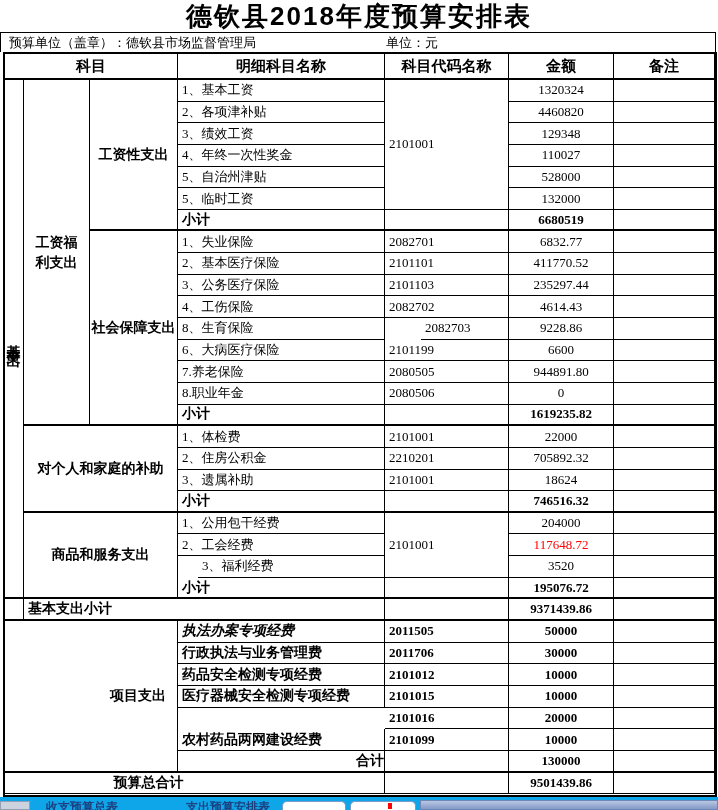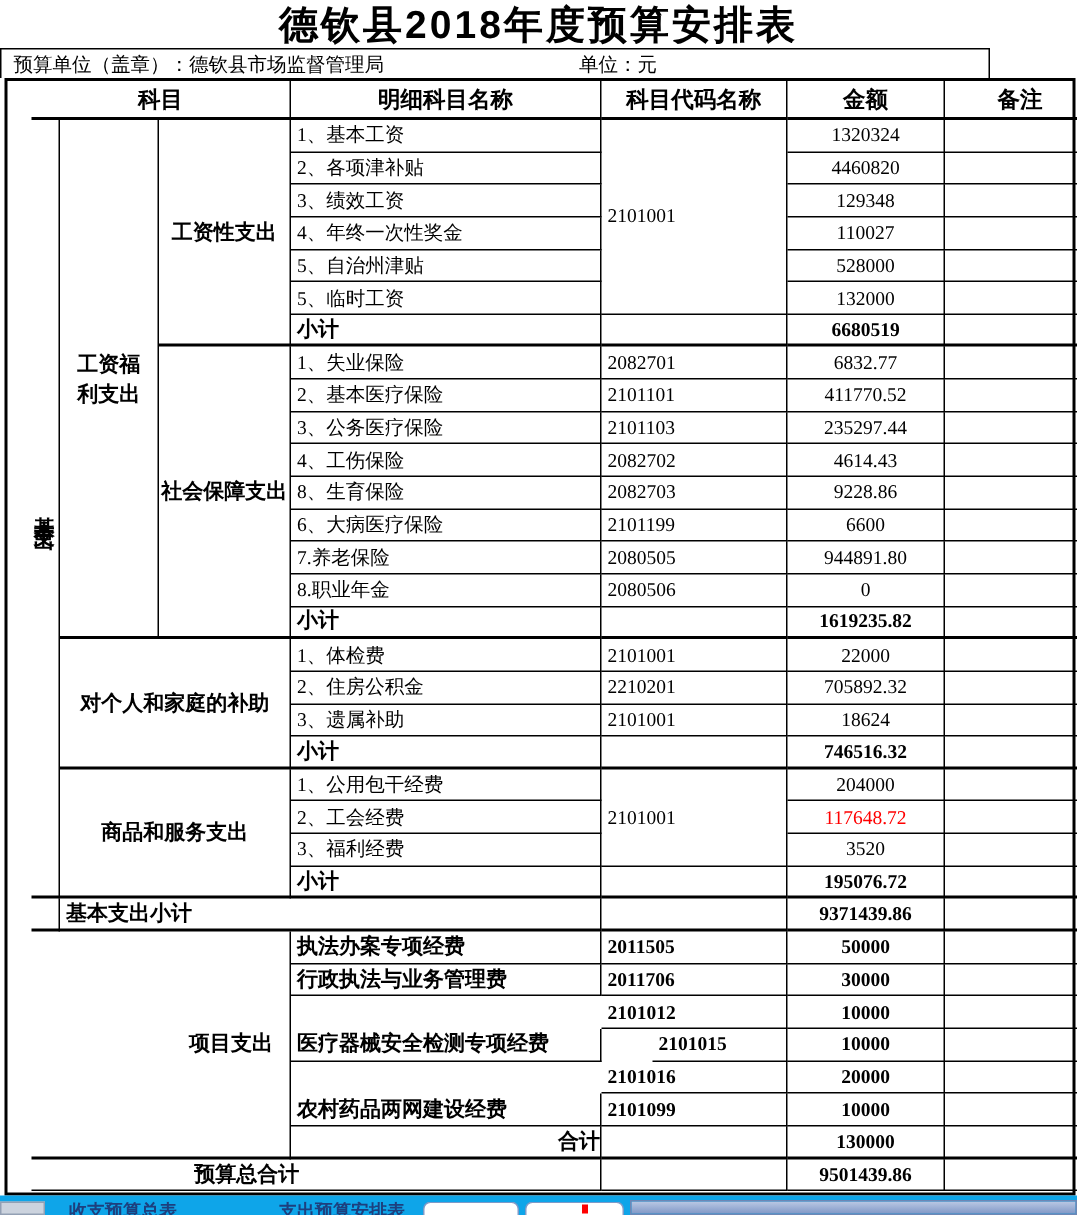--- a/index.html
+++ b/index.html
@@ -1,30 +1,30 @@
 <!DOCTYPE html>
 <html style="--red: #ff0000; --tabblue: #1d3f7e;"><head>
 <meta charset="utf-8">
 <style>
   * { margin:0; padding:0; box-sizing:border-box; }
   html,body { background:#fff; }
   body { width:718px; height:810px; position:relative; font-family:"Liberation Sans",sans-serif; color:#000; overflow:hidden; }
   .page { position:absolute; inset:0; background:#fff; }
   .title { position:absolute; top:0; left:0; width:718px; height:32px; line-height:32px;
            text-align:center; font-weight:bold; font-size:26px; letter-spacing:2px; }
-  .unit-row { position:absolute; top:32px; left:0; width:660px; height:20px;
+  .unit-row { position:absolute; top:32px; left:0; width:716px; height:20px;
               border:1px solid #000; border-bottom:none; font-size:13px;
               font-family:"Liberation Serif",serif; }
   .unit-left  { position:absolute; left:8px; top:0; line-height:20px; }
   .unit-right { position:absolute; left:385px; top:0; line-height:20px; }
 
   .grid { position:absolute; top:52px; left:3px; width:714px; height:745px;
           border:2px solid #000; background:#fff; display:grid;
           grid-template-columns:19px 66px 88px 207px 124px 105px 101px;
-          grid-template-rows:26px repeat(33, 21.65px);padding-left:16px; }
+          grid-template-rows:26px repeat(33, 21.65px); }
   .c { border-right:1px solid #000; border-bottom:1px solid #000;
        display:flex; align-items:center; overflow:hidden;
        font-size:13px; font-family:"Liberation Serif",serif; white-space:nowrap; }
   .c.thick  { border-bottom-width:2px; }
   .c.center { justify-content:center; text-align:center; }
   .c.left   { padding-left:4px; }
   .c.bold   { font-weight:bold; }
   .c.sans   { font-family:"Liberation Sans",sans-serif; font-size:14px; }
   .c.hdr    { font-size:15px; }
   .c.red span { color:var(--red,#ff0000); }
@@ -169,21 +169,21 @@
       <div class="c left" style="grid-area: 12 / 5 / 13 / 6;">
         <span>2082702</span>
       </div>
       <div class="c center" style="grid-area: 12 / 6 / 13 / 7;">
         <span>4614.43</span>
       </div>
       <div class="c " style="grid-area: 12 / 7 / 13 / 8;"></div>
       <div class="c left" style="grid-area: 13 / 4 / 14 / 5;">
         <span>8、生育保险</span>
       </div>
-      <div class="c left" style="grid-area: 13 / 5 / 14 / 6;">
+      <div class="c left" style="grid-area: 13 / 5 / 14 / 6; margin-left: 36px;">
         <span>2082703</span>
       </div>
       <div class="c center" style="grid-area: 13 / 6 / 14 / 7;">
         <span>9228.86</span>
       </div>
       <div class="c " style="grid-area: 13 / 7 / 14 / 8;"></div>
       <div class="c left" style="grid-area: 14 / 4 / 15 / 5;">
         <span>6、大病医疗保险</span>
       </div>
       <div class="c left" style="grid-area: 14 / 5 / 15 / 6;">
@@ -275,21 +275,21 @@
         <span>204000</span>
       </div>
       <div class="c " style="grid-area: 22 / 7 / 23 / 8;"></div>
       <div class="c left" style="grid-area: 23 / 4 / 24 / 5;">
         <span>2、工会经费</span>
       </div>
       <div class="c center red" style="grid-area: 23 / 6 / 24 / 7;">
         <span>117648.72</span>
       </div>
       <div class="c " style="grid-area: 23 / 7 / 24 / 8;"></div>
-      <div class="c left" style="grid-area: 24 / 4 / 25 / 5;">
+      <div class="c left" style="grid-area: 24 / 4 / 25 / 5; margin-left: 20px;">
         <span>3、福利经费</span>
       </div>
       <div class="c center" style="grid-area: 24 / 6 / 25 / 7;">
         <span>3520</span>
       </div>
       <div class="c " style="grid-area: 24 / 7 / 25 / 8;"></div>
       <div class="c left bold sans sub-label thick" style="grid-area: 25 / 4 / 26 / 5;">
         <span>小计</span>
       </div>
       <div class="c thick" style="grid-area: 25 / 5 / 26 / 6;"></div>
@@ -308,51 +308,54 @@
         <span>基本支出小计</span>
       </div>
       <div class="c thick" style="grid-area: 26 / 5 / 27 / 6;"></div>
       <div class="c center bold thick" style="grid-area: 26 / 6 / 27 / 7;">
         <span>9371439.86</span>
       </div>
       <div class="c thick" style="grid-area: 26 / 7 / 27 / 8;"></div>
       <div class="c bold sans proj-label thick" style="grid-area: 27 / 1 / 34 / 4;">
         <span>项目支出</span>
       </div>
-      <div class="c left bold sans" style="grid-area: 27 / 4 / 28 / 5;">
+      <div class="c left bold sans" style="grid-area: 27 / 4 / 28 / 5; font-style: italic;">
         <span>执法办案专项经费</span>
       </div>
       <div class="c left bold" style="grid-area: 27 / 5 / 28 / 6;">
         <span>2011505</span>
       </div>
       <div class="c center bold" style="grid-area: 27 / 6 / 28 / 7; justify-content: center;">
         <span>50000</span>
       </div>
       <div class="c " style="grid-area: 27 / 7 / 28 / 8;"></div>
       <div class="c left bold sans" style="grid-area: 28 / 4 / 29 / 5;">
         <span>行政执法与业务管理费</span>
       </div>
       <div class="c left bold" style="grid-area: 28 / 5 / 29 / 6;">
         <span>2011706</span>
       </div>
       <div class="c center bold" style="grid-area: 28 / 6 / 29 / 7;">
         <span>30000</span>
       </div>
       <div class="c " style="grid-area: 28 / 7 / 29 / 8;"></div>
+      <div class="c left bold sans" style="grid-area: 29 / 4 / 30 / 5;">
+        <span>药品安全检测专项经费</span>
+      </div>
       <div class="c left bold" style="grid-area: 29 / 5 / 30 / 6;">
         <span>2101012</span>
       </div>
       <div class="c center bold" style="grid-area: 29 / 6 / 30 / 7;">
         <span>10000</span>
       </div>
       <div class="c " style="grid-area: 29 / 7 / 30 / 8;"></div>
       <div class="c left bold sans" style="grid-area: 30 / 4 / 31 / 5;">
         <span>医疗器械安全检测专项经费</span>
       </div>
-      <div class="c left bold" style="grid-area: 30 / 5 / 31 / 6; margin-left: 34px;">
+      <div class="c left bold" style="grid-area: 30 / 5 / 31 / 6;">
         <span>2101015</span>
       </div>
       <div class="c center bold" style="grid-area: 30 / 6 / 31 / 7;">
         <span>10000</span>
       </div>
       <div class="c " style="grid-area: 30 / 7 / 31 / 8;"></div>
       <div class="c left bold" style="grid-area: 31 / 5 / 32 / 6;">
         <span>2101016</span>
       </div>
       <div class="c center bold" style="grid-area: 31 / 6 / 32 / 7;">

